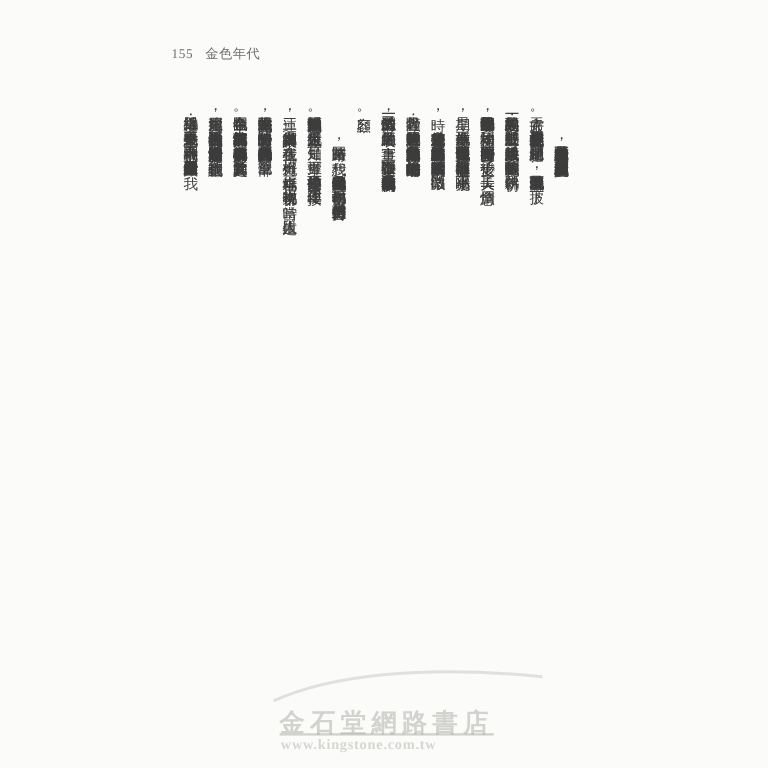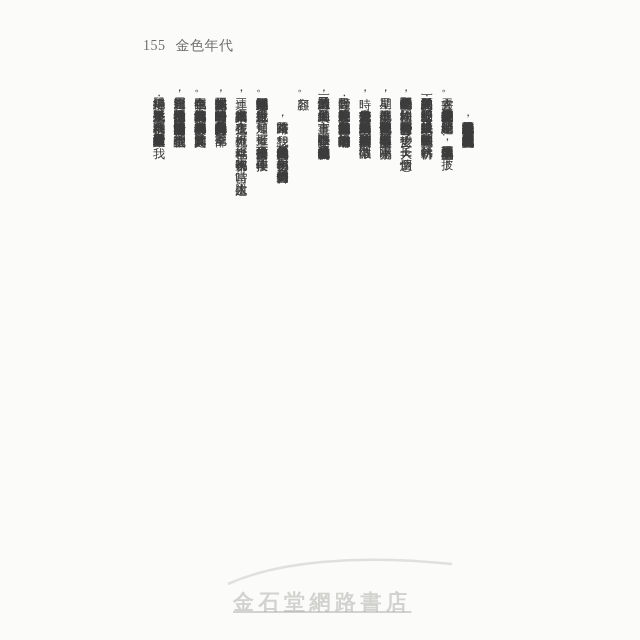--- a/index.html
+++ b/index.html
@@ -15,21 +15,21 @@
       height: 640px;
       background: #fbfbf9;
       overflow: hidden;
       font-family: "Liberation Serif", "DejaVu Serif", serif;
     }
     
     .running-head {
       position: absolute;
       left: 143px;
       top: 37px;
-      font-size: 14px;
+      font-size: 11px;
       color: #6e6e6e;
       letter-spacing: 0.5px;
       white-space: nowrap;
     }
     .running-head .page-num { margin-right: 10px; }
 
     
     .text-block {
       position: absolute;
       top: 88px;
@@ -104,15 +104,16 @@
       <div class="col">在金色氛圍中。極致的熱情自有其無邪純真，幾乎與所有其他事物一樣易碎：其餘的人類之美皆</div>
       <div class="col">屬觀賞用途，不再是我所追捕的獵物。這場起初平庸無奇的際遇漸漸豐富了起來，卻也讓我的生</div>
       <div class="col">活變得單純：未來幾乎一點也不重要，我不再求神問卜，星子不過是鑲綴在天頂的奇妙圖畫。我</div>
     </div>
 
   <div class="watermark">
     <svg class="wm-swoosh" width="236" height="40" viewBox="0 0 236 40" fill="none" xmlns="http://www.w3.org/2000/svg">
       <path d="M2 34 C 50 12, 130 4, 226 14" stroke="rgba(175,175,168,0.35)" stroke-width="2.5" fill="none"></path>
     </svg>
     <div class="wm-name">金石堂網路書店</div>
+    <div class="wm-url">www.kingstone.com.tw</div>
   </div>
 
 </div>
 
 </body></html>

